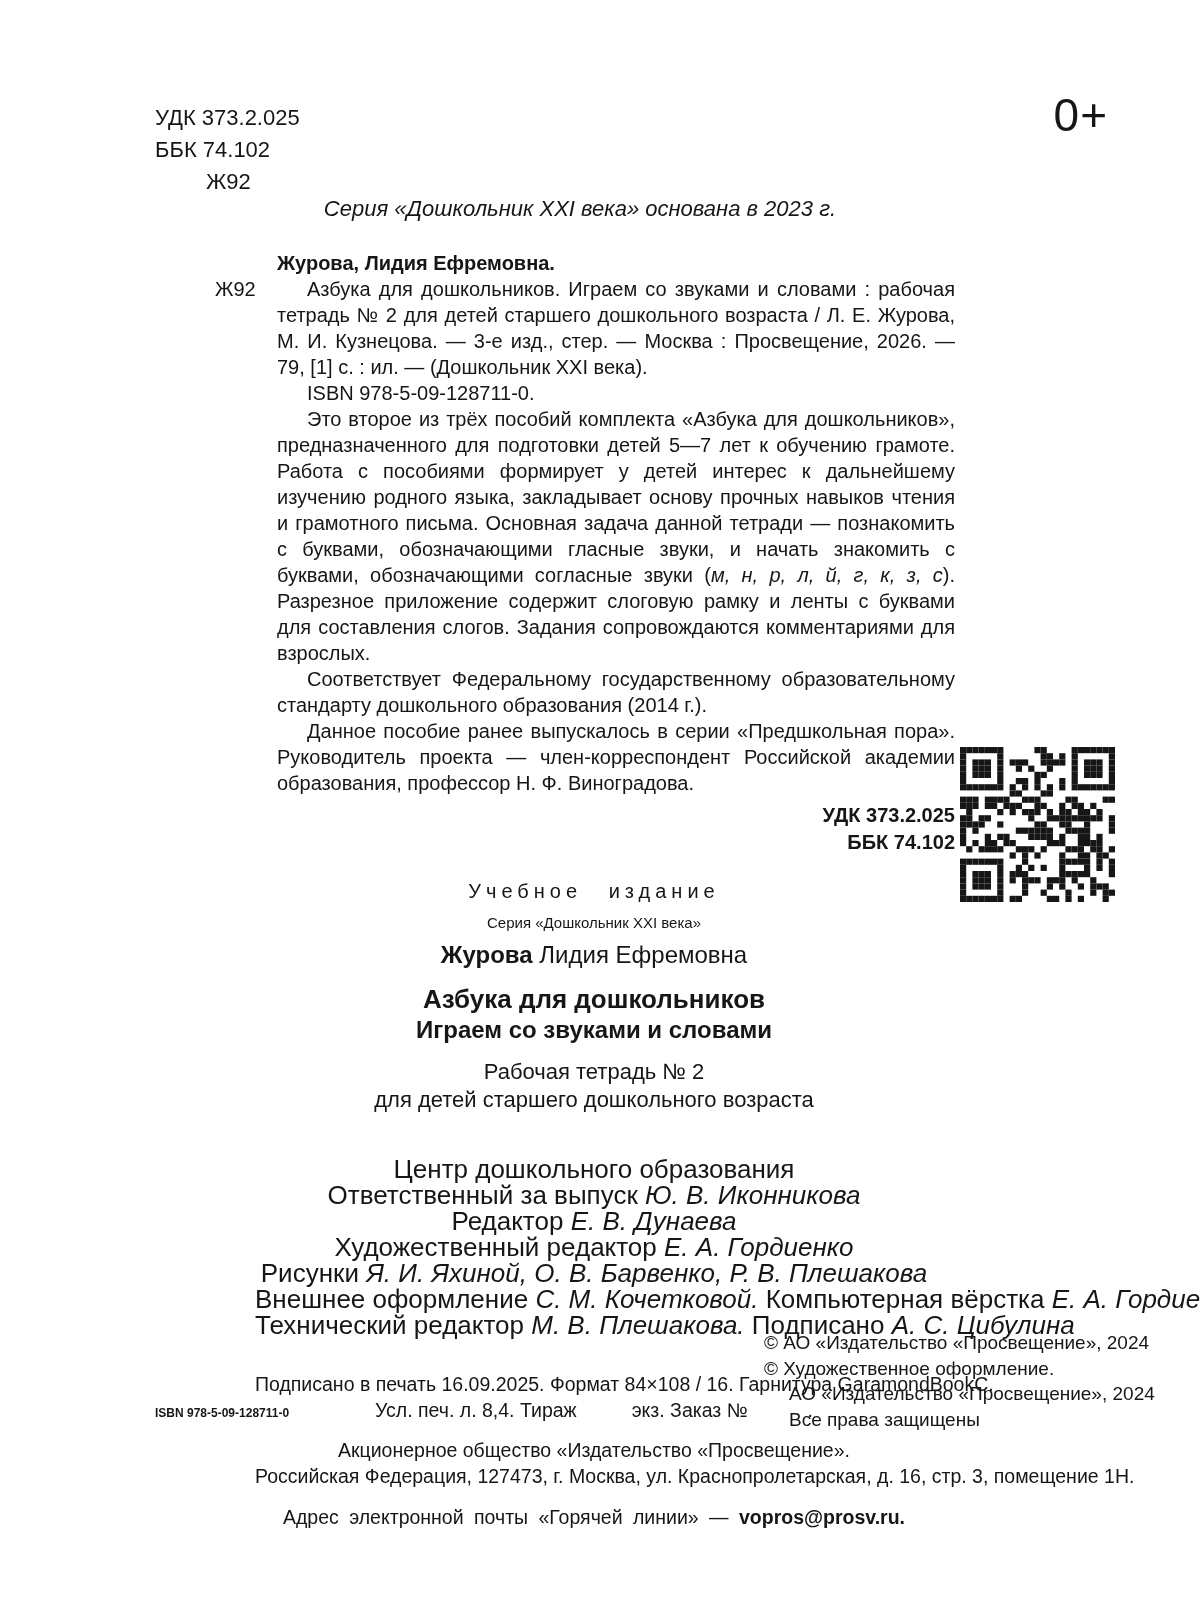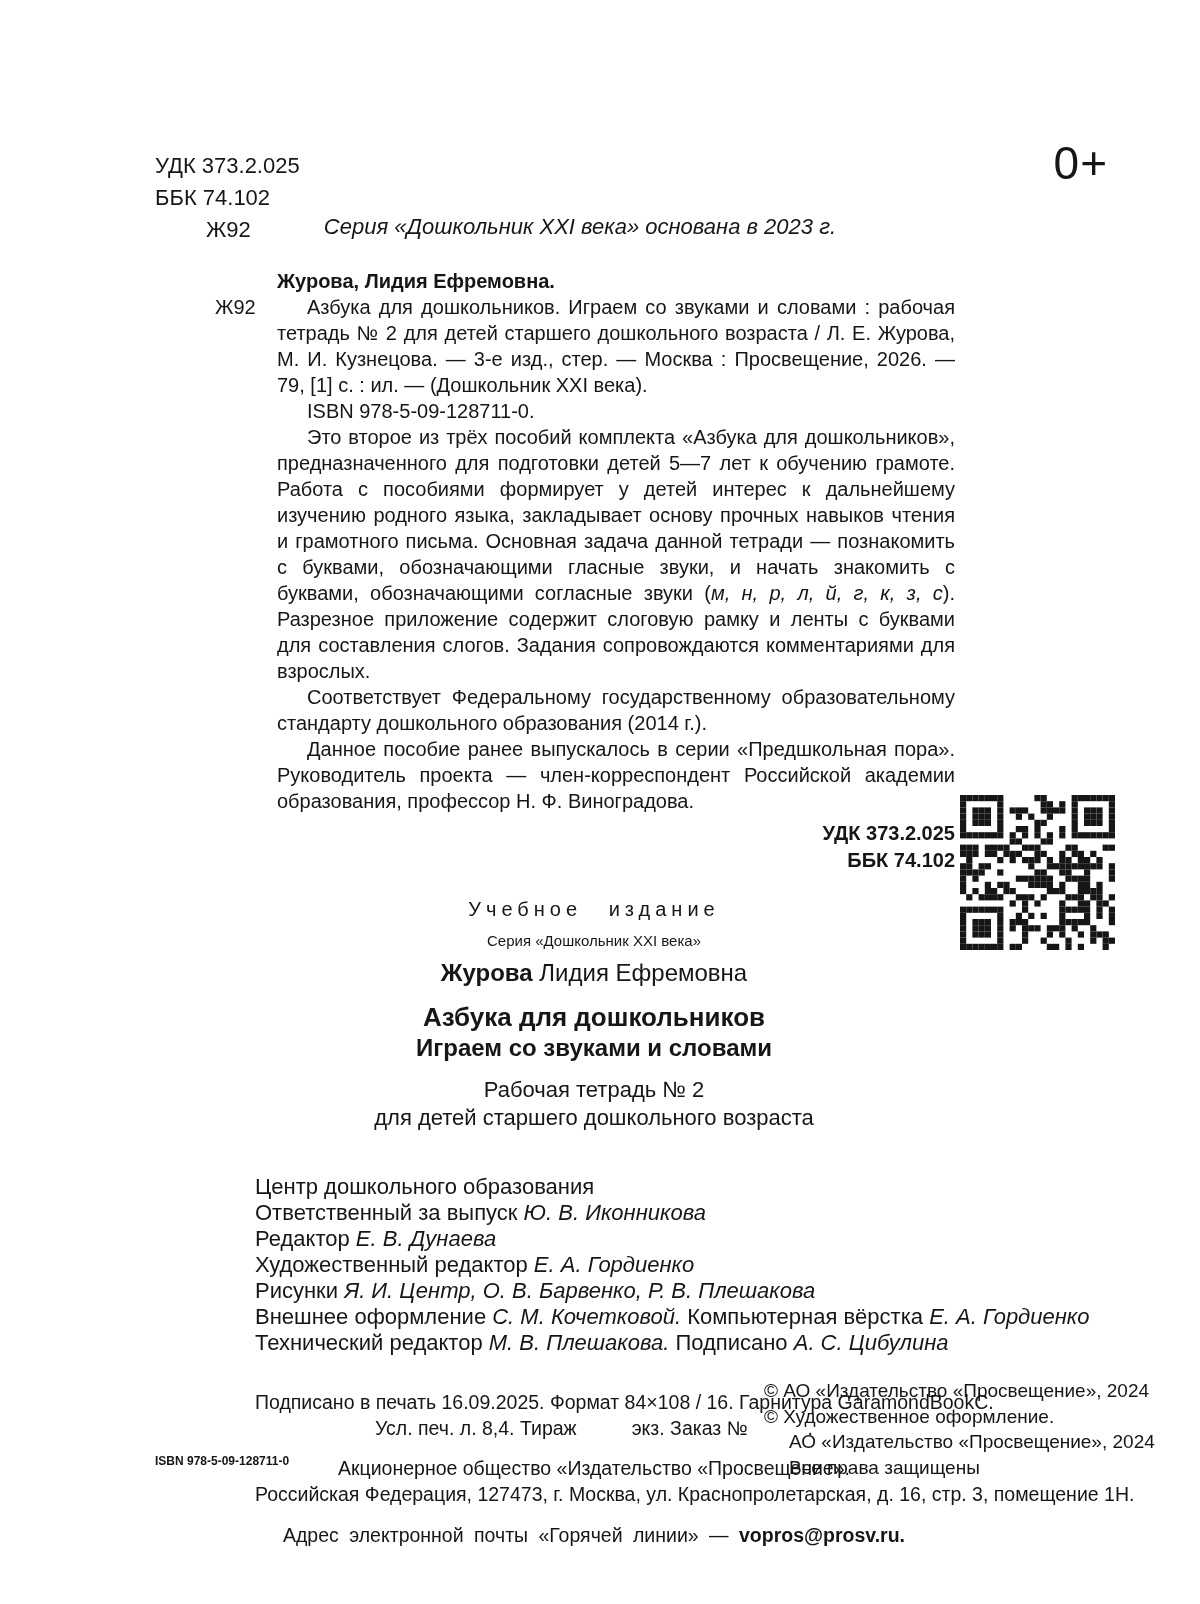--- a/index.html
+++ b/index.html
@@ -4,21 +4,21 @@
 <style>
   * { margin:0; padding:0; box-sizing:border-box; }
   html,body { background:#ffffff; }
   body {
     width:1200px; height:1604px;
     position:relative;
     color:#161616;
     font-family:"Liberation Sans","DejaVu Sans",sans-serif;
     overflow:hidden;
   }
-  .page { position:relative; width:1200px; height:1488px; padding-top:70px;margin-top:48px; }
+  .page { position:relative; width:1200px; height:1488px; padding-top:100px; }
 
   
   .codes-left { position:absolute; left:155px; top:102px; font-size:22px; line-height:32px; }
   .code-indent { padding-left:51px; }
   .age { position:absolute; right:92px; top:88px; font-size:46px; letter-spacing:1px; }
 
   .series-note { margin-top:96px; text-align:center; font-style:italic; font-size:22px; margin-right:40px; }
 
   .main-col { margin-left:277px; width:678px; }
 
@@ -33,21 +33,21 @@
   .shift { transform:translateX(-22px); }
 
   .edition { text-align:center; margin-top:24px; }
   .ed-kind { font-size:20px; letter-spacing:5px; word-spacing:16px; }
   .ed-series { font-size:15px; margin-top:11px; }
   .ed-authors { margin-top:9px; font-size:24px; line-height:29px; }
   .ed-title { margin-top:15px; font-size:26px; font-weight:bold; line-height:31px; }
   .ed-subtitle { font-size:24px; font-weight:bold; line-height:30px; }
   .ed-wb { margin-top:13px; font-size:22px; line-height:28px; }
 
-  .credits { margin-top:42px; font-size:22px; line-height:26px; }
+  .credits { text-align:center; margin-top:42px; font-size:26px; line-height:26px; }
   .credits div { white-space:nowrap; }
 
   .imprint { text-align:center; margin-top:33px; font-size:19.5px; line-height:26px; }
   .imprint div { white-space:nowrap; }
   .gap55 { display:inline-block; width:55px; }
   .gap60 { display:inline-block; width:60px; }
   .pub { margin-top:14px; }
   .email-line { margin-top:15px; word-spacing:5px; }
 
   .qr { position:absolute; left:960px; top:747px; width:155px; height:155px; }
@@ -100,21 +100,21 @@
         <div>Рабочая тетрадь № 2</div>
         <div>для детей старшего дошкольного возраста</div>
       </div>
     </div>
 
     <div class="credits shift">
       <div>Центр дошкольного образования</div>
       <div><span>Ответственный за выпуск </span><i>Ю. В. Иконникова</i></div>
       <div><span>Редактор </span><i>Е. В. Дунаева</i></div>
       <div><span>Художественный редактор </span><i>Е. А. Гордиенко</i></div>
-      <div><span>Рисунки </span><i>Я. И. Центр, О. В. Барвенко, Р. В. Плешакова</i></div>
+      <div><span>Рисунки </span><i>Я. И. Яхиной, О. В. Барвенко, Р. В. Плешакова</i></div>
       <div><span>Внешнее оформление </span><i>С. М. Кочетковой.</i><span> Компьютерная вёрстка </span><i>Е. А. Гордиенко</i></div>
       <div><span>Технический редактор </span><i>М. В. Плешакова.</i><span> Подписано </span><i>А. С. Цибулина</i></div>
     </div>
 
     <div class="imprint shift">
       <div>Подписано в печать 16.09.2025. Формат 84×108 / 16. Гарнитура GaramondBookC.</div>
       <div><span>Усл. печ. л. 8,4. Тираж</span><span class="gap55"></span><span>экз. Заказ №</span><span class="gap60"></span><span>.</span></div>
       <div class="pub">
         <div>Акционерное общество «Издательство «Просвещение».</div>
         <div>Российская Федерация, 127473, г. Москва, ул. Краснопролетарская, д. 16, стр. 3, помещение 1Н.</div>

